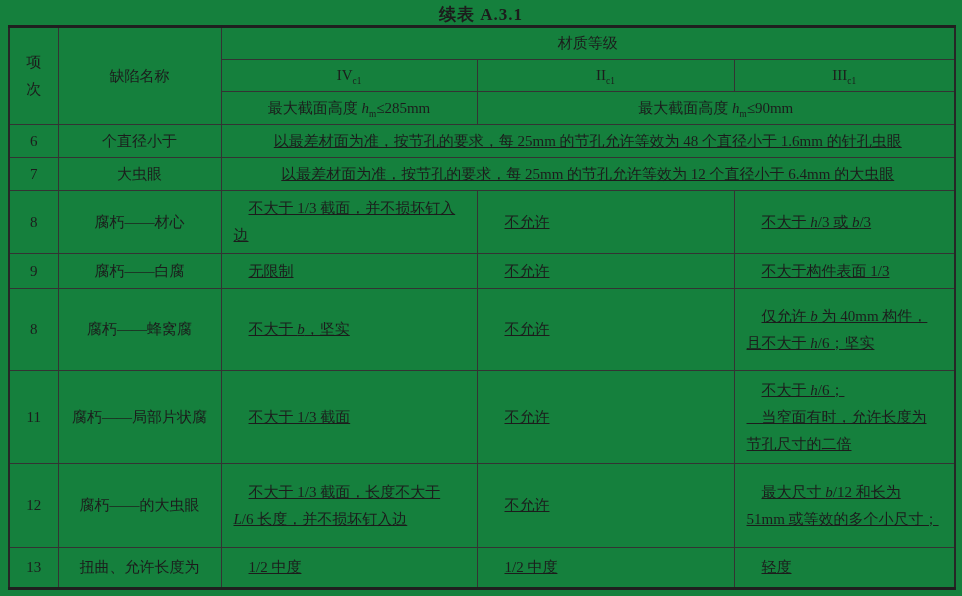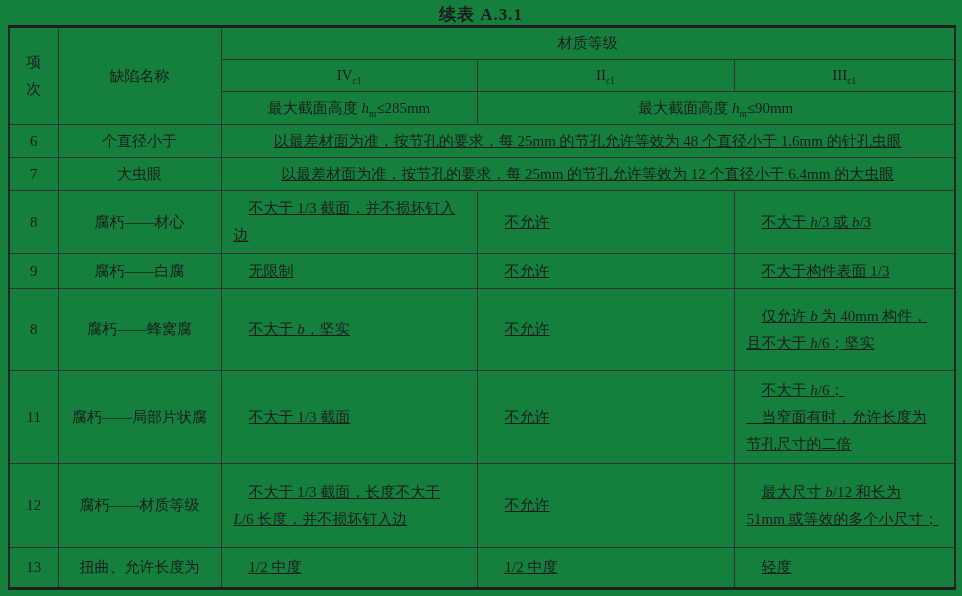--- a/index.html
+++ b/index.html
@@ -133,21 +133,21 @@
         <td class="cell-c">11</td>
         <td class="cell-c">腐朽——局部片状腐</td>
         <td class="cell-left">不大于 1/3 截面</td>
         <td class="cell-left">不允许</td>
         <td class="cell-left">不大于 <i>h</i>/6；
 　当窄面有时，允许长度为
 节孔尺寸的二倍</td>
       </tr>
       <tr class="r12">
         <td class="cell-c">12</td>
-        <td class="cell-c">腐朽——材质等级</td>
+        <td class="cell-c">腐朽——的大虫眼</td>
         <td class="cell-left">不大于 1/3 截面，长度不大于
 <i>L</i>/6 长度，并不损坏钉入边</td>
         <td class="cell-left">不允许</td>
         <td class="cell-left">最大尺寸 <i>b</i>/12 和长为
 51mm 或等效的多个小尺寸；</td>
       </tr>
       <tr class="r13">
         <td class="cell-c">13</td>
         <td class="cell-c">扭曲、允许长度为</td>
         <td class="cell-left">1/2 中度</td>

